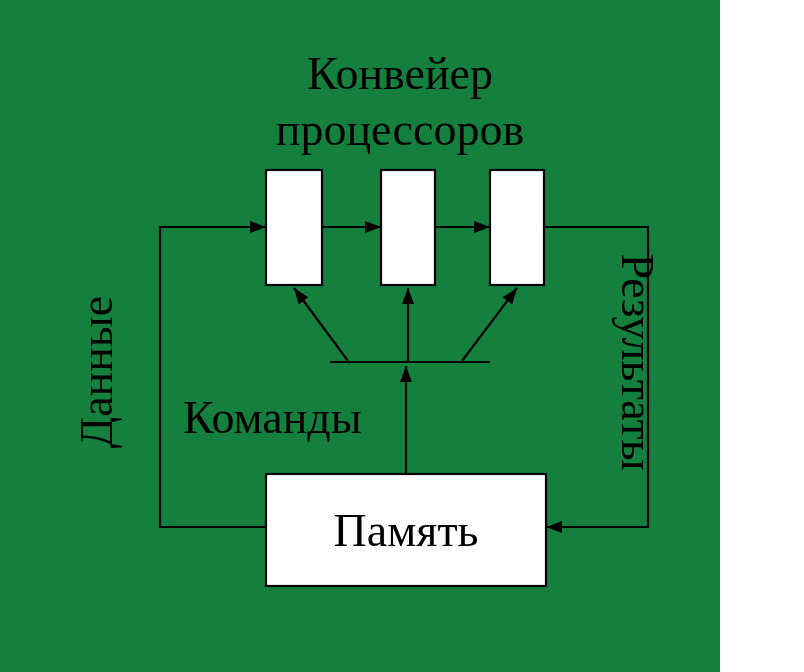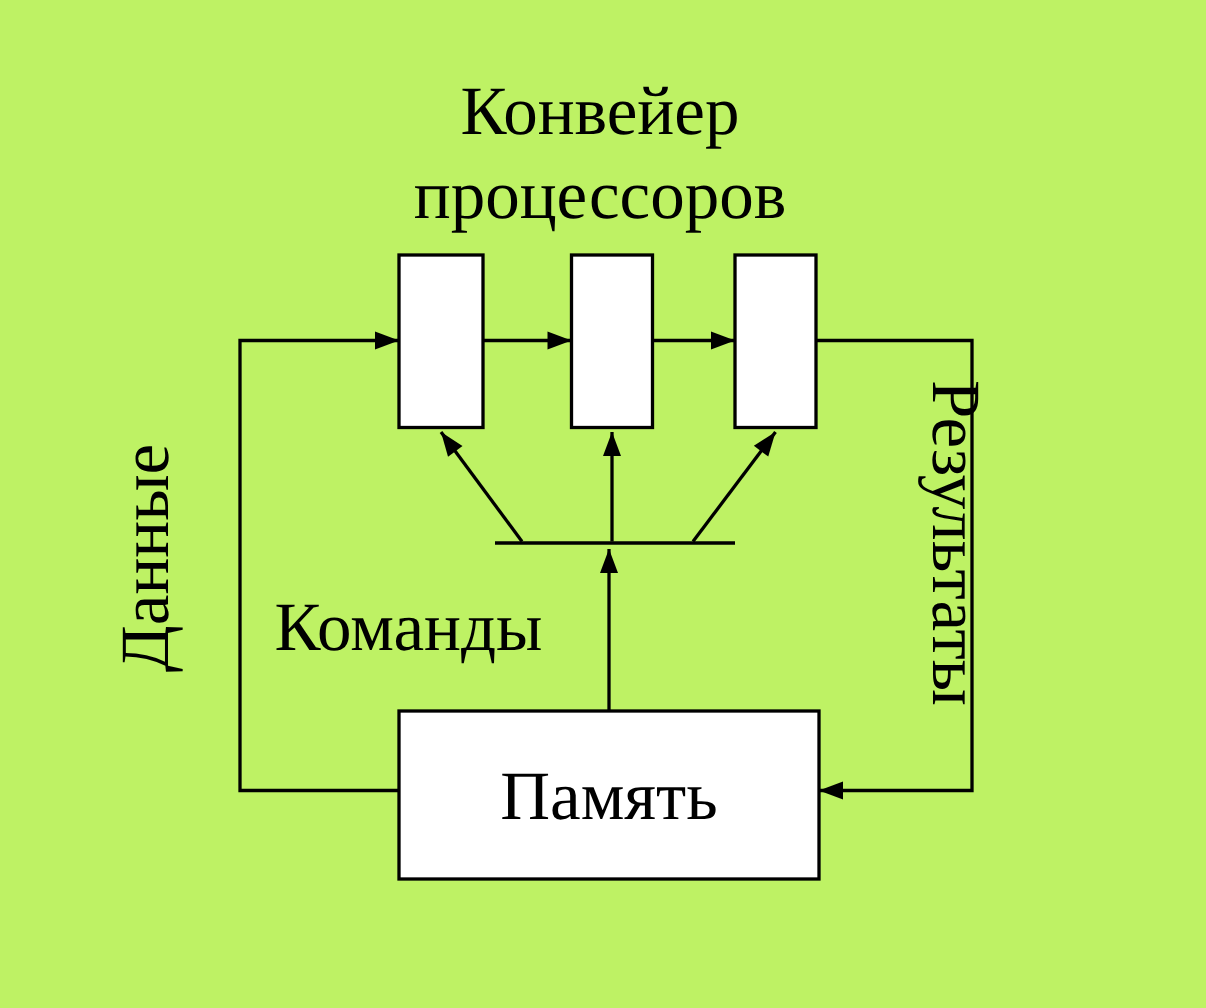--- a/index.html
+++ b/index.html
@@ -1,24 +1,24 @@
 <!DOCTYPE html>
 <html><head>
 <meta charset="utf-8">
 <style>
   html, body {
     margin: 0;
     padding: 0;
     background: #ffffff;
   }
   .stage {
-    width: 804px;
+    width: 720px;
     height: 672px;
     position: relative;
-    background: #bef264;
+    background: #15803d;
     overflow: hidden;
     font-family: "Liberation Serif", "DejaVu Serif", serif;
     text-align: center;
   }
   svg {
     position: absolute;
     top: 0;
     left: 0;
   }
   svg text {

